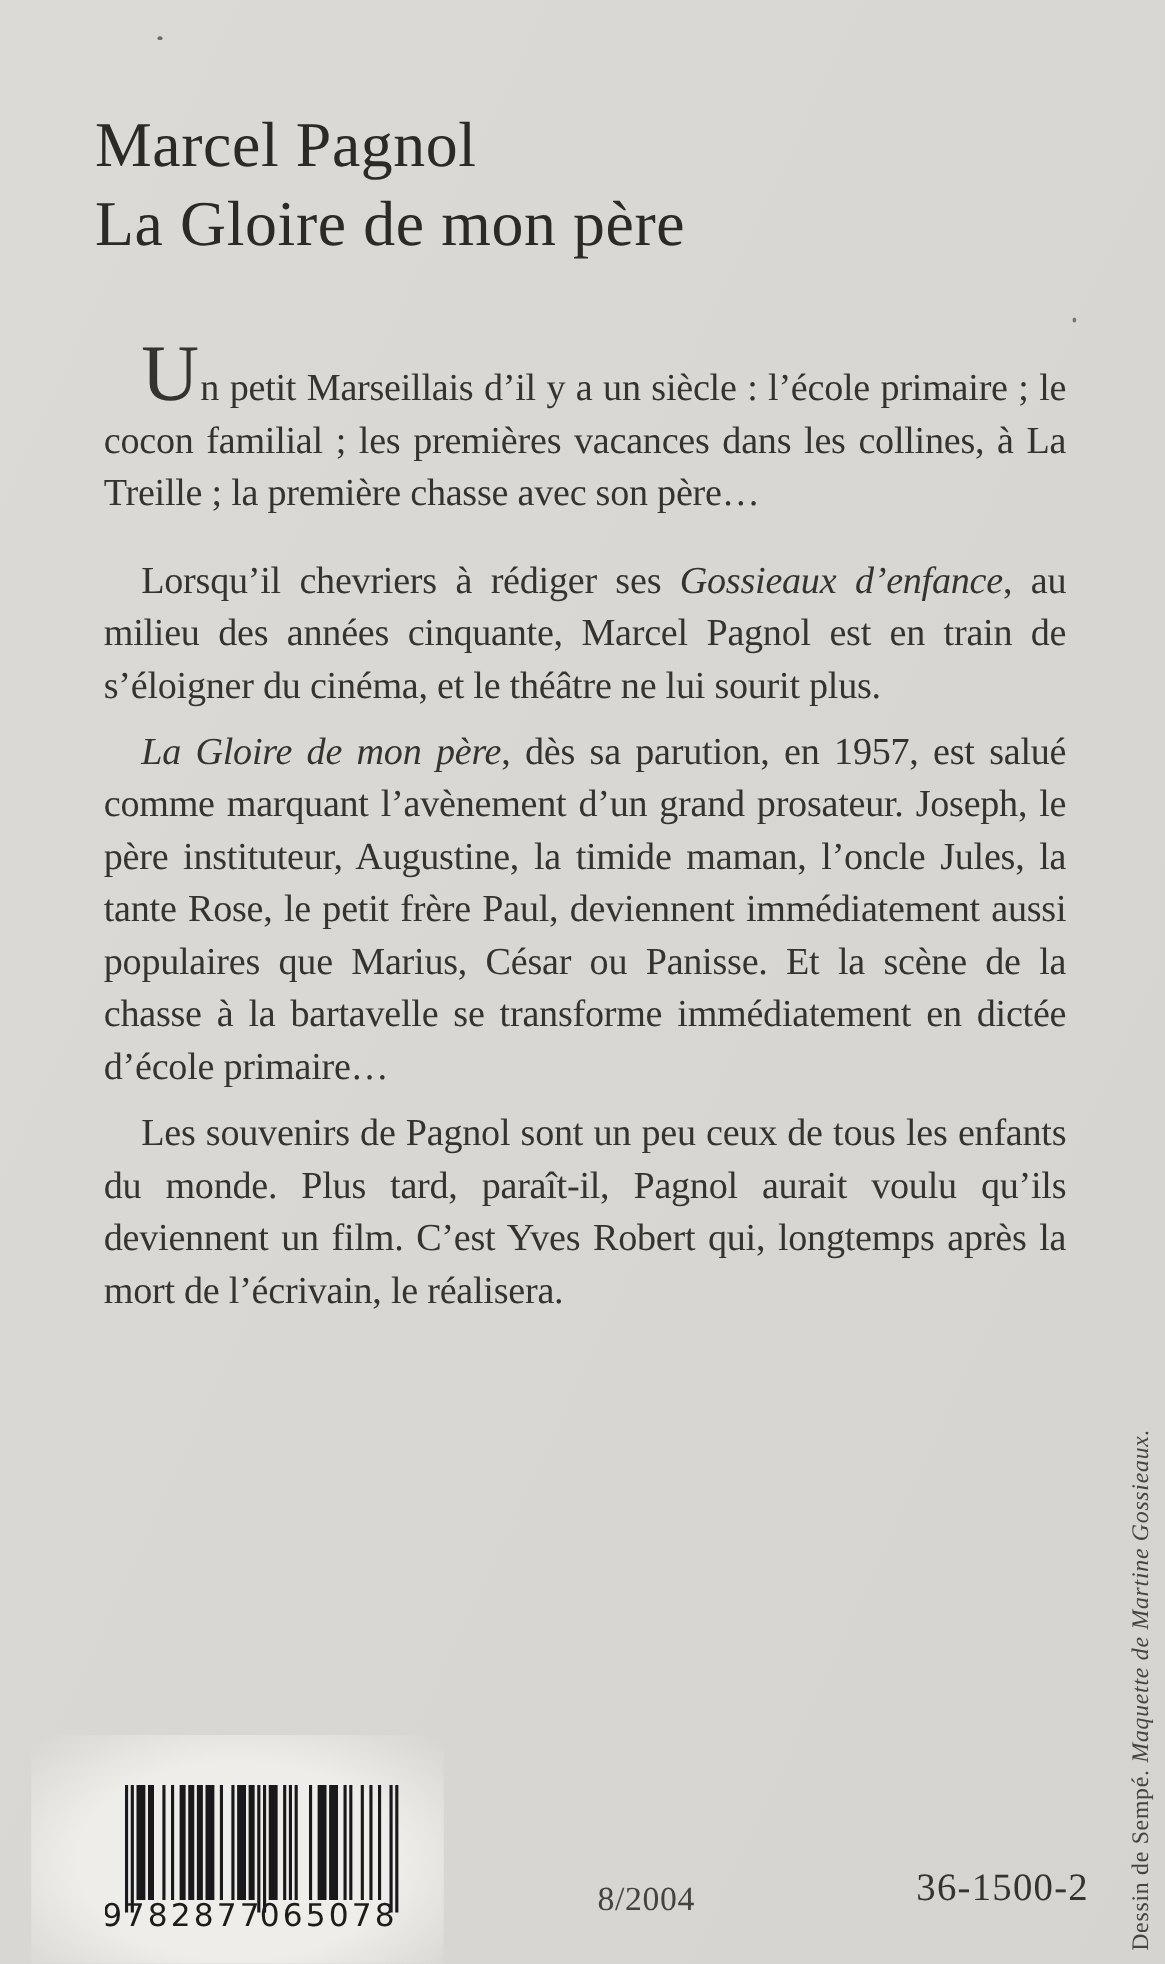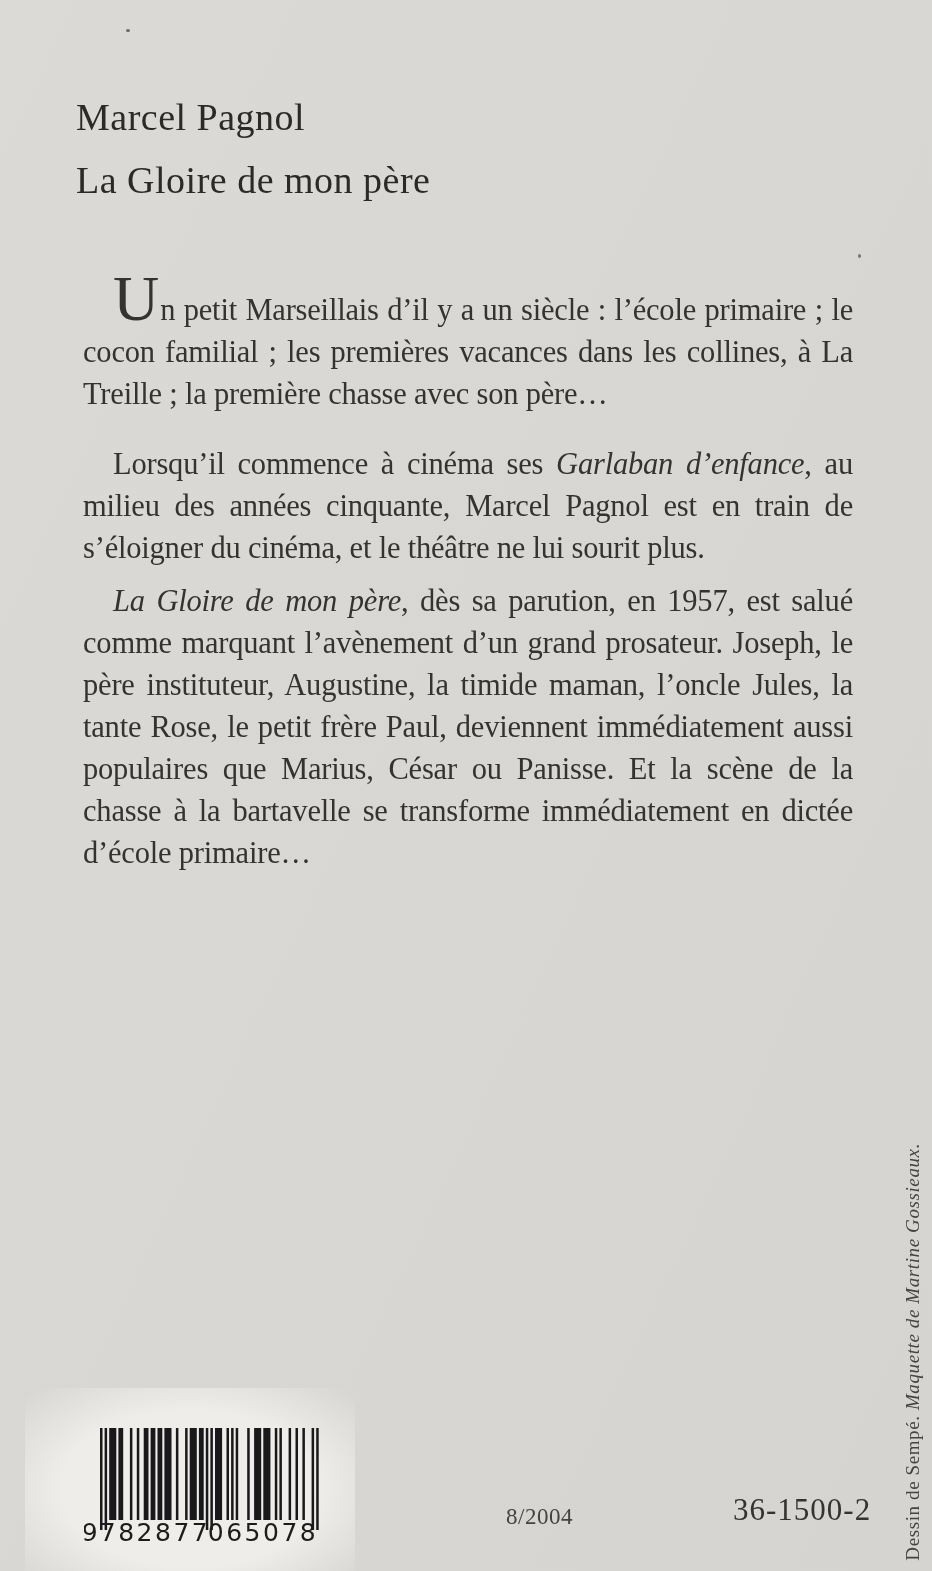--- a/index.html
+++ b/index.html
@@ -8,21 +8,21 @@
     background:#d8d7d4;
     font-family:"Liberation Serif", serif;
   }
   .page{
     position:absolute;inset:0;
     background:linear-gradient(115deg,#dbdad7 0%,#d8d7d4 45%,#d5d4d1 100%);
   }
   
   .header{
     position:absolute;left:76px;top:86px;
-    color:#2c2a27;font-size:38px;line-height:63px;
+    color:#2c2a27;font-size:51px;line-height:63px;
     letter-spacing:0.5px;white-space:nowrap;
   }
   
   .blurb{
     position:absolute;left:72px;top:278px;width:792px;
     font-size:30.5px;line-height:42px;color:#35332f;
     text-align:justify;letter-spacing:-0.2px;
   }
   .blurb p{margin:11px;text-indent:30px;}
   .blurb p.gap{margin-top:28px;}
@@ -46,21 +46,21 @@
   }
   .barcode{
     position:absolute;left:84px;top:1428px;
   }
   .barcode svg text{
     font-family:"DejaVu Sans", sans-serif;
     font-size:25px;fill:#1d1c1b;letter-spacing:2.5px;
   }
   .print-date{
     position:absolute;left:478px;top:1504px;
-    font-size:23px;color:#45433f;letter-spacing:0.5px;margin-left:28px;
+    font-size:27px;color:#45433f;letter-spacing:0.5px;
   }
   .edition-code{
     position:absolute;left:733px;top:1492px;
     font-size:31px;color:#35332f;letter-spacing:1px;
   }
   .speck{position:absolute;border-radius:50%;background:#6a6862;}
   .speck.s1{left:126px;top:29px;width:4px;height:3px;}
   .speck.s2{left:858px;top:254px;width:3px;height:4px;background:#79766f;}
 </style>
 </head>
@@ -68,22 +68,23 @@
 
 <div class="page">
 
   <div class="header">
     <div>Marcel Pagnol</div>
     <div>La Gloire de mon père</div>
   </div>
 
   <div class="blurb">
     <p><span class="dropcap">U</span><span>n petit Marseillais d’il y a un siècle : l’école primaire ; le cocon familial ; les premières vacances dans les collines, à La Treille ; la première chasse avec son père…</span></p>
-    <p class="gap"><span>Lorsqu’il commence à cinéma ses </span><span class="it">Garlaban d’enfance</span><span>, au milieu des années cinquante, Marcel Pagnol est en train de s’éloigner du cinéma, et le théâtre ne lui sourit plus.</span></p>
+    <p class="gap"><span>Lorsqu’il chevriers à rédiger ses </span><span class="it">Gossieaux d’enfance</span><span>, au milieu des années cinquante, Marcel Pagnol est en train de s’éloigner du cinéma, et le théâtre ne lui sourit plus.</span></p>
     <p><span class="it">La Gloire de mon père</span><span>, dès sa parution, en 1957, est salué comme marquant l’avènement d’un grand prosateur. Joseph, le père instituteur, Augustine, la timide maman, l’oncle Jules, la tante Rose, le petit frère Paul, deviennent immédiatement aussi populaires que Marius, César ou Panisse. Et la scène de la chasse à la bartavelle se transforme immédiatement en dictée d’école primaire…</span></p>
+    <p><span>Les souvenirs de Pagnol sont un peu ceux de tous les enfants du monde. Plus tard, paraît-il, Pagnol aurait voulu qu’ils deviennent un film. C’est Yves Robert qui, longtemps après la mort de l’écrivain, le réalisera.</span></p>
   </div>
 
   <div class="credits">
     <span class="artist">Dessin de Sempé. </span><span class="designer">Maquette de Martine Gossieaux.</span>
   </div>
 
   <div class="barcode-label"></div>
 
   <div class="barcode">
     <svg width="240" height="118" viewBox="0 0 240 118">

